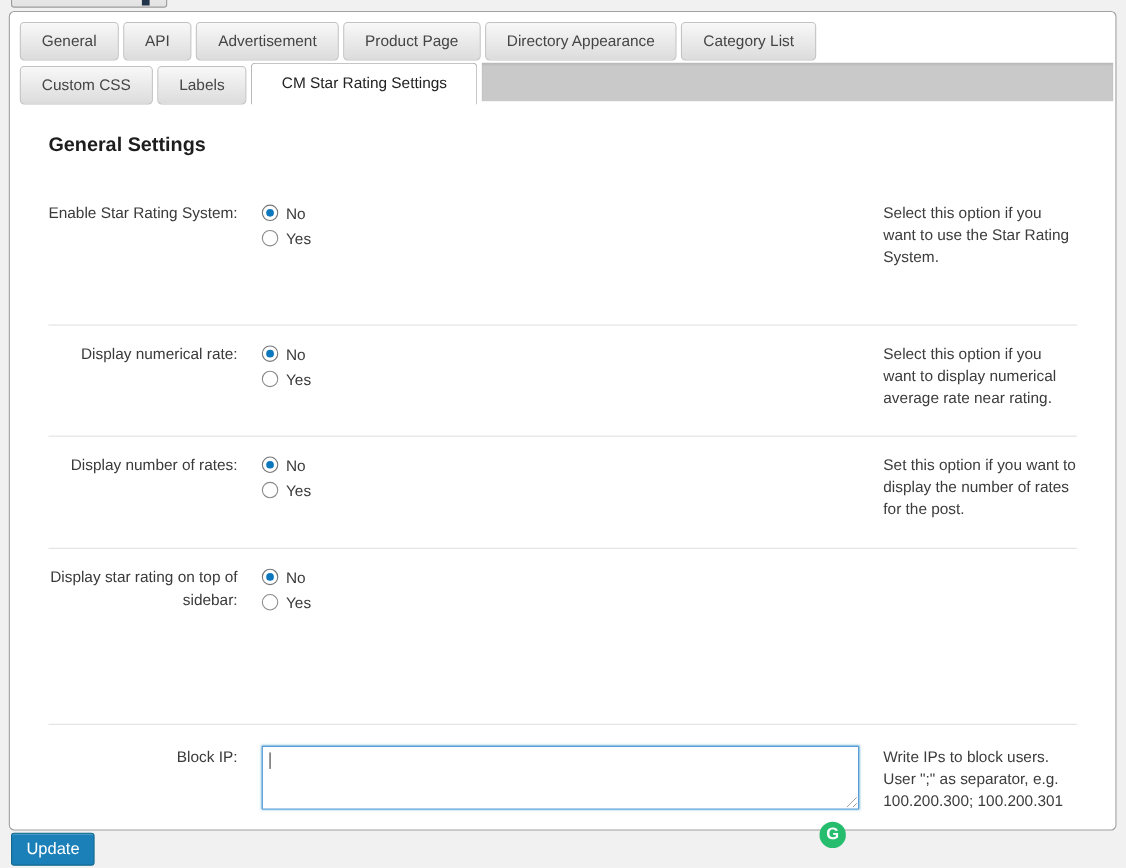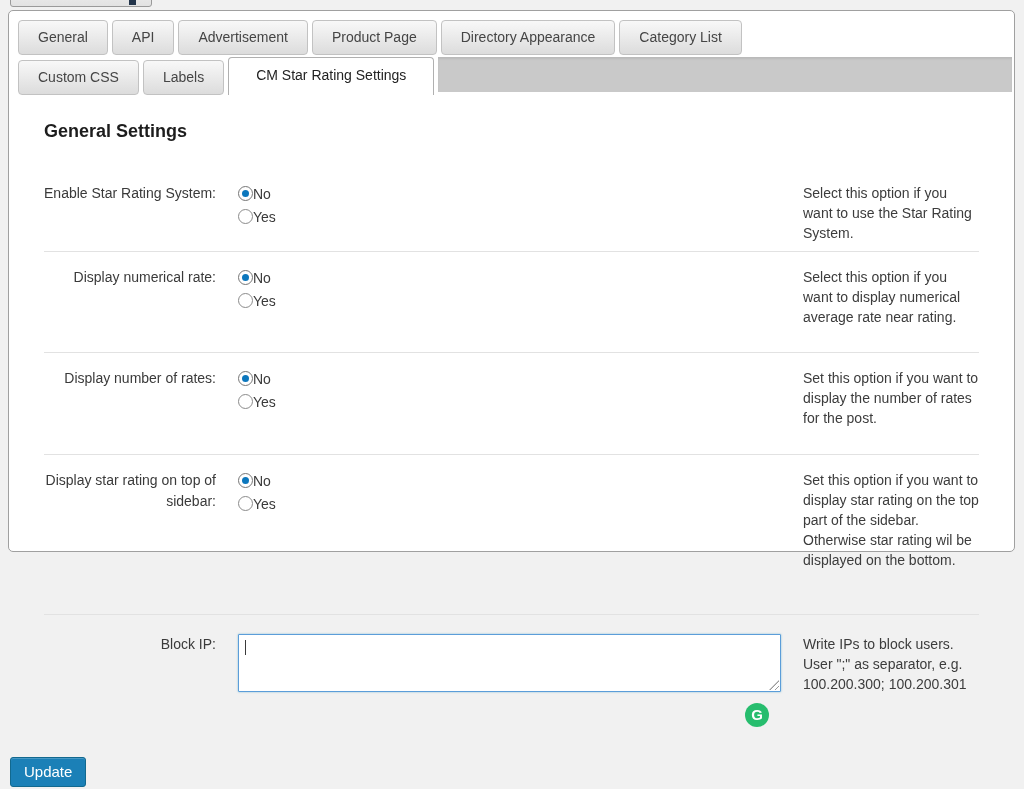--- a/index.html
+++ b/index.html
@@ -18,21 +18,21 @@
     background:linear-gradient(#f7f7f7,#e2e2e2);
     border:1px solid #9a9a9a; border-radius:3px;
   }
   .partial-control .mark{
     position:absolute; left:118px; bottom:1px; width:7px; height:6px;
     background:#22344a;
   }
 
   
   .panel{
-    position:absolute; left:8px; top:10px; width:1007px; height:542px;
+    position:absolute; left:8px; top:10px; width:1007px; height:745px;
     background:#fff; border:1px solid #a0a0a0; border-radius:5px;
   }
 
   .tabbar{ padding:9px 2px 0 9px; }
   .tabrow{ display:flex; align-items:flex-end; }
   .tab{
     height:35px; line-height:33px; padding:0 19px; margin-right:4px;
     background:linear-gradient(#f8f8f8,#dcdcdc);
     border:1px solid #c2c2c2; border-radius:4px;
     font-size:14px; color:#454545; cursor:pointer; white-space:nowrap;
@@ -55,32 +55,32 @@
     font-weight:bold; color:#1d1d1d;
   }
 
   .rows{ margin-top:24px; }
   .row{
     display:grid; grid-template-columns:172px 1fr 176px; column-gap:22px;
     position:relative;
   }
   .row + .row{ border-top:1px solid #e2e2e2; }
   .row1{ height:85px;  padding-top:17px; }
-  .row2{ height:101px; padding-top:15px; }
+  .row2{ height:101px; padding-top:15px;margin-top:44px; }
   .row3{ height:102px; padding-top:15px; }
   .row4{ height:160px; padding-top:15px; }
   .row5{ height:129px; padding-top:19px; }
 
   .field-label{
     text-align:right; font-size:14px; line-height:21px; color:#3a3a3a;
   }
   .desc{ font-size:14px; line-height:20px; color:#3c3c3c; }
 
   .radio-group{ display:flex; flex-direction:column; gap:2px; }
-  .radio-option{ display:flex; align-items:center; height:21px; cursor:pointer; }
+  .radio-option{ display:flex; align-items:center; gap:7px; height:21px; cursor:pointer; }
   .radio{
     width:15px; height:15px; border:1px solid #8b8b8b; border-radius:50%;
     background:#fff; position:relative; flex:0 0 auto;
   }
   .radio.checked{ border-color:#767676; }
   .radio.checked::after{
     content:""; position:absolute; left:3px; top:3px; right:3px; bottom:3px;
     background:#0c77bd; border-radius:50%;
   }
   .radio-text{ font-size:14px; color:#3a3a3a; }
@@ -194,21 +194,20 @@
         <div class="radio-group">
           <label class="radio-option">
             <span class="radio checked"></span>
             <span class="radio-text">No</span>
           </label>
           <label class="radio-option">
             <span class="radio"></span>
             <span class="radio-text">Yes</span>
           </label>
         </div>
-        <div class="desc">Set this option if you want to display star rating on the top part of the sidebar. Otherwise star rating wil be displayed on the bottom.</div>
       </div>
 
       <div class="row row5">
         <div class="field-label">Block IP:</div>
         <div>
           <div class="textarea-box">
             <span class="caret"></span>
             <span class="resize-grip"></span>
           </div>
         </div>

